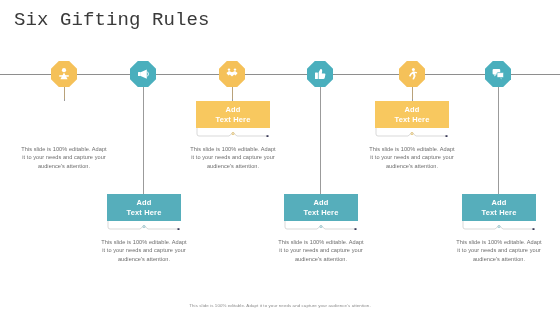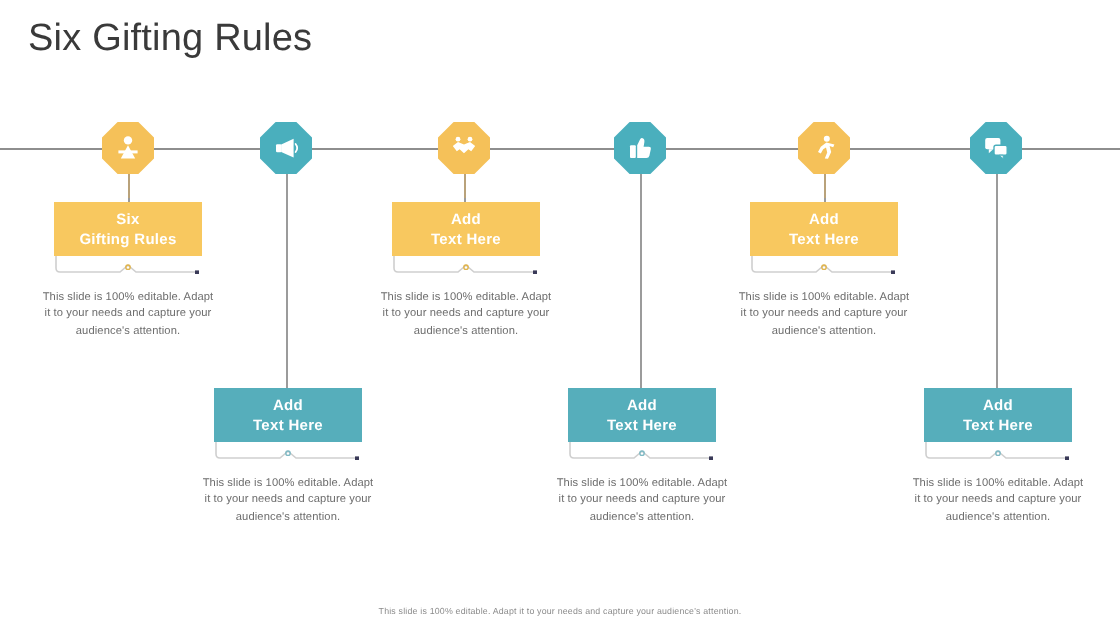--- a/index.html
+++ b/index.html
@@ -26,20 +26,21 @@
   
   .slide-title {
     position: absolute;
     left: 14px;
     top: 9px;
     font-size: 19px;
     font-weight: 400;
     color: #3a3a3a;
     letter-spacing: 0.1px;
     white-space: nowrap;
+    font-family: Liberation Mono, monospace;
   }
 
   
   .timeline-axis {
     position: absolute;
     left: 0;
     top: 74px;
     width: 560px;
     height: 1px;
     background: #8e8e8e;
@@ -162,33 +163,20 @@
     <div class="octagon orange">
       <svg width="16" height="16" viewBox="0 0 16 16">
         <circle cx="8" cy="4.2" r="2.1" fill="#ffffff"></circle>
         <path d="M8 6.6 L11.6 13.2 L4.4 13.2 Z" fill="#ffffff"></path>
         <rect x="3.2" y="9.2" width="9.6" height="1.5" fill="#ffffff"></rect>
       </svg>
     </div>
     <div class="node-stub down"></div>
   </div>
   <div class="callout-stem" style="left:64px; top:87px; height:14px;"></div>
-  <div class="callout" style="left:27px; top:101px;">
-    <div class="callout-box orange">
-      <span>Six</span>
-      <span>Gifting Rules</span>
-    </div>
-    <div class="callout-tail">
-      <svg width="74" height="9" viewBox="0 0 74 9">
-        <path d="M1 0 L1 6 Q1 8 3 8 L33 8 L37 4.6 L41 8 L71 8" fill="none" stroke="#cfcfcf" stroke-width="0.8"></path>
-        <circle cx="37" cy="5.6" r="1.1" fill="none" stroke="#e0b44c" stroke-width="0.7"></circle>
-        <rect x="70.5" y="7.2" width="2" height="2" fill="#3a3a58"></rect>
-      </svg>
-    </div>
-  </div>
   <div class="desc" style="left:21px; top:145px;">This slide is 100% editable. Adapt it to your needs and capture your audience's attention.</div>
 
   <div class="node" style="left:130px;">
     <div class="octagon teal">
       <svg width="16" height="16" viewBox="0 0 16 16">
         <path d="M11.8 3.4 L5.6 6.2 L5.6 10.0 L11.8 12.8 Z" fill="#ffffff"></path>
         <rect x="3.0" y="6.1" width="2.8" height="4.0" rx="0.6" fill="#ffffff"></rect>
         <path d="M12.8 6.0 q1.6 2 0 4" fill="none" stroke="#ffffff" stroke-width="0.9" stroke-linecap="round"></path>
       </svg>
     </div>

